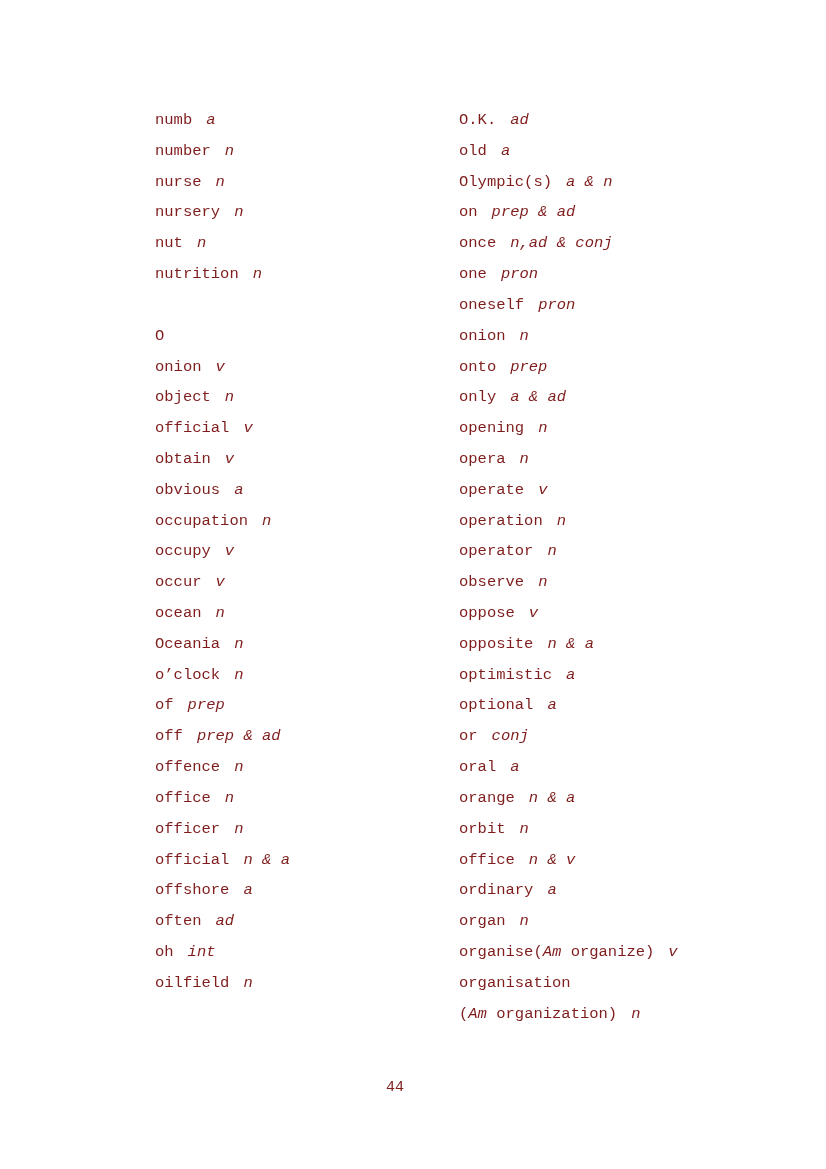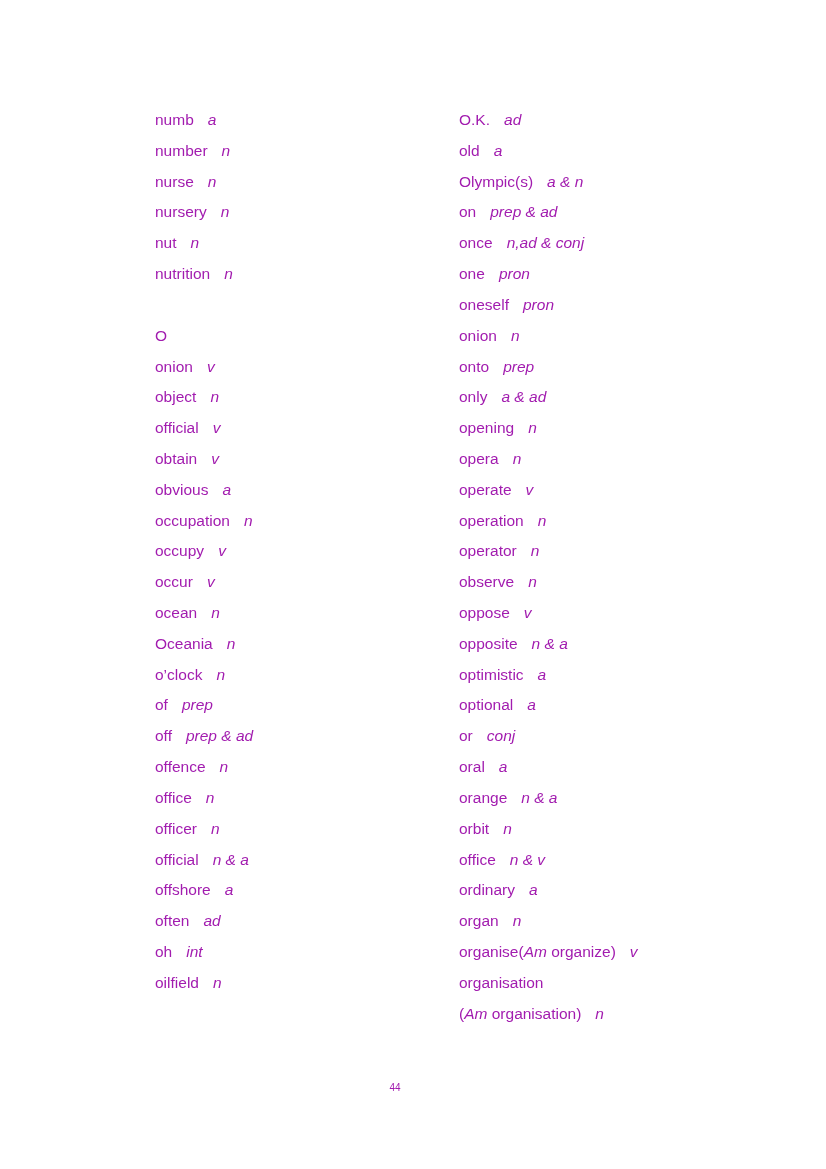--- a/index.html
+++ b/index.html
@@ -5,22 +5,22 @@
   html, body {
     margin: 0;
     padding: 0;
     background: #ffffff;
   }
   .page {
     position: relative;
     width: 762px;
     height: 1169px;
     background: #ffffff;
-    color: #a21caf;
-    font-family: Liberation Sans, sans-serif;
+    color: #7f1d1d;
+    font-family: Liberation Mono, monospace;
     font-size: 15.5px;
     overflow: hidden;
   }
   .columns {
     position: absolute;
     top: 105px;
     left: 155px;
     right: 0;
     display: flex;
     align-items: flex-start;
@@ -49,21 +49,21 @@
   .pos {
     font-style: italic;
     margin-left: 14px;
   }
   .footer {
     position: absolute;
     top: 1078px;
     left: 28px;
     right: 0;
     text-align: center;
-    font-size: 10px;
+    font-size: 15px;
     line-height: 20px;
   }
 </style>
 </head>
 <body>
 
 <div class="page">
   <div class="columns">
     <div class="column left">
         <div class="entry-line"><span class="word"><span>numb</span></span><span class="pos">a</span></div>
@@ -119,17 +119,17 @@
         <div class="entry-line"><span class="word"><span>optional</span></span><span class="pos">a</span></div>
         <div class="entry-line"><span class="word"><span>or</span></span><span class="pos">conj</span></div>
         <div class="entry-line"><span class="word"><span>oral</span></span><span class="pos">a</span></div>
         <div class="entry-line"><span class="word"><span>orange</span></span><span class="pos">n &amp; a</span></div>
         <div class="entry-line"><span class="word"><span>orbit</span></span><span class="pos">n</span></div>
         <div class="entry-line"><span class="word"><span>office</span></span><span class="pos">n &amp; v</span></div>
         <div class="entry-line"><span class="word"><span>ordinary</span></span><span class="pos">a</span></div>
         <div class="entry-line"><span class="word"><span>organ</span></span><span class="pos">n</span></div>
         <div class="entry-line"><span class="word"><span>organise(</span><span class="it">Am</span><span> organize)</span></span><span class="pos">v</span></div>
         <div class="entry-line"><span class="word"><span>organisation</span></span></div>
-        <div class="entry-line"><span class="word"><span>(</span><span class="it">Am</span><span> organisation)</span></span><span class="pos">n</span></div>
+        <div class="entry-line"><span class="word"><span>(</span><span class="it">Am</span><span> organization)</span></span><span class="pos">n</span></div>
       </div>
   </div>
   <div class="footer">44</div>
 </div>
 
 </body></html>

